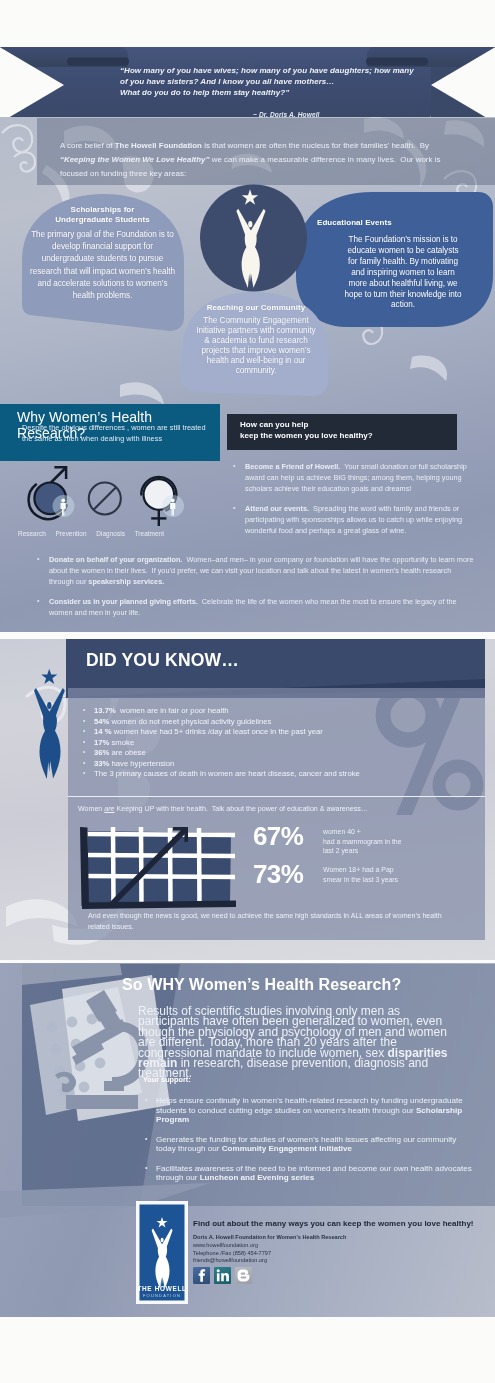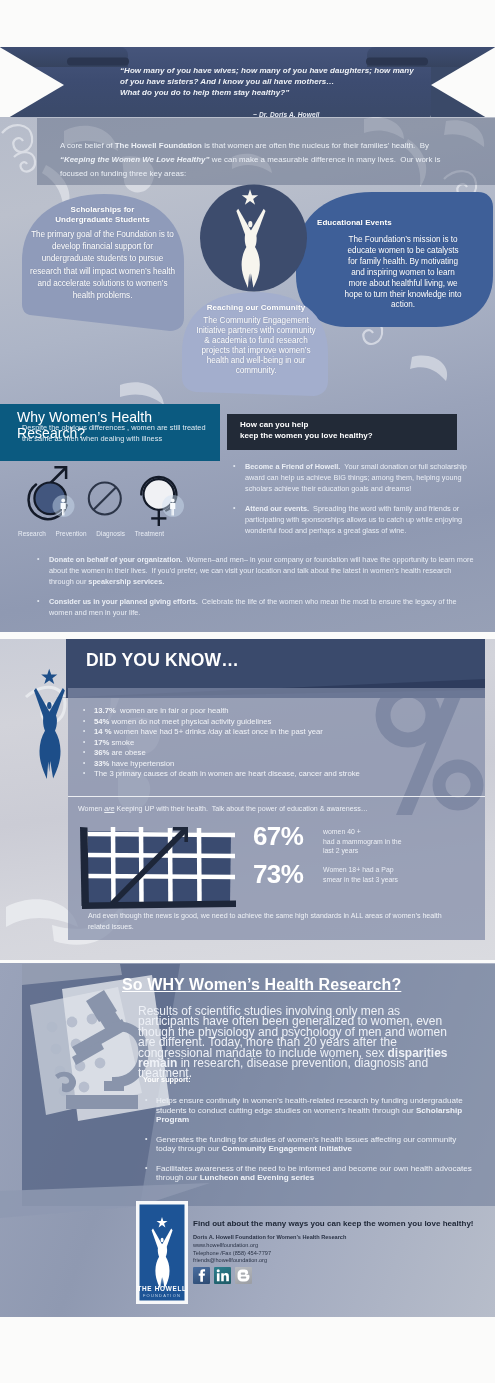--- a/index.html
+++ b/index.html
@@ -75,21 +75,21 @@
   .stats{position:absolute;left:253px;top:184px;width:230px;}
   .statrow{position:relative;height:38px;}
   .statnum{position:absolute;left:0;top:0;color:#fff;font-size:26px;font-weight:bold;letter-spacing:-0.6px;line-height:26px;}
   .stattext{position:absolute;left:70px;top:4px;width:120px;color:#eceff5;font-size:6.9px;line-height:9.5px;display:block;}
   .closing2{position:absolute;left:88px;top:272px;width:370px;color:#eef1f6;font-size:7.1px;line-height:10.6px;}
 
   
   #sec3{left:0;top:963px;width:495px;height:354px;}
   .bgfill3{position:absolute;inset:0;background:linear-gradient(110deg,#9aa3ba 0%,#8f99b1 30%,#a3abc0 62%,#b7bdca 100%);}
   .wedges3{position:absolute;left:0;top:0;width:495px;height:354px;}
-  #whytitle{position:absolute;left:122px;top:13px;color:#fff;font-size:16px;font-weight:bold;letter-spacing:0.1px;text-decoration:underline;}
+  #whytitle{position:absolute;left:122px;top:13px;color:#fff;font-size:16px;font-weight:bold;letter-spacing:0.1px;}
   #whybody{position:absolute;left:138px;top:43px;width:322px;color:#eef1f7;font-size:12px;line-height:10.4px;}
   #whybody b{font-weight:bold;}
   #whysupport{position:absolute;left:143px;top:112px;color:#fff;font-size:7.3px;font-weight:bold;}
   ul.supportlist{position:absolute;left:144px;top:127px;width:330px;color:#eef1f7;font-size:8.1px;line-height:9.7px;}
   ul.supportlist li{position:relative;padding-left:12px;margin-bottom:9.5px;margin-top:6px;}
   ul.supportlist li:before{content:"\2022";position:absolute;left:1px;top:-1px;color:#e2e7ef;font-size:7px;}
   ul.supportlist b{font-weight:bold;}
 
   
   #footer{left:0;top:1196px;width:495px;height:120px;}

